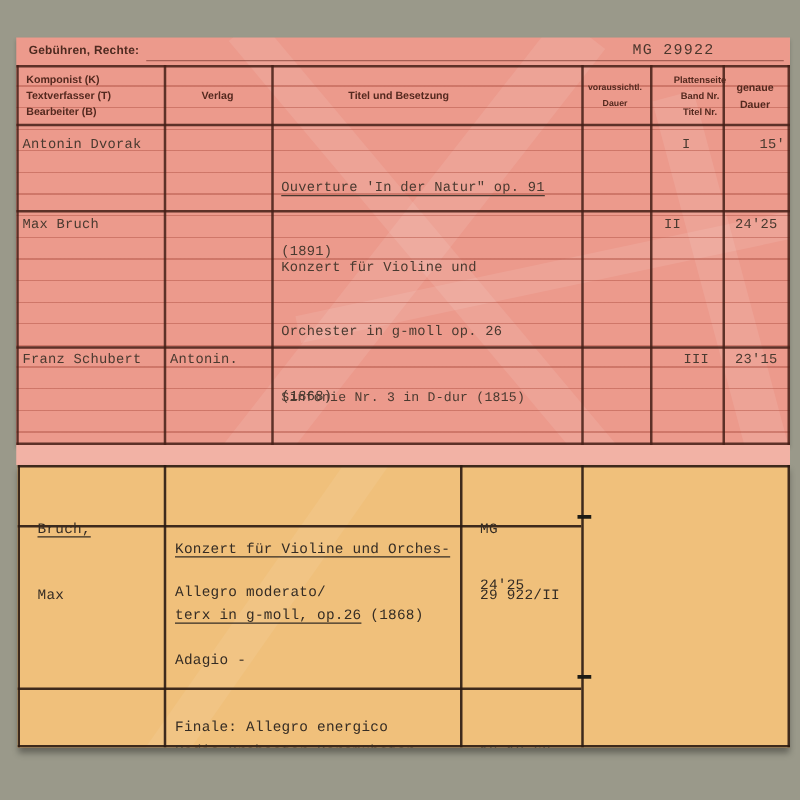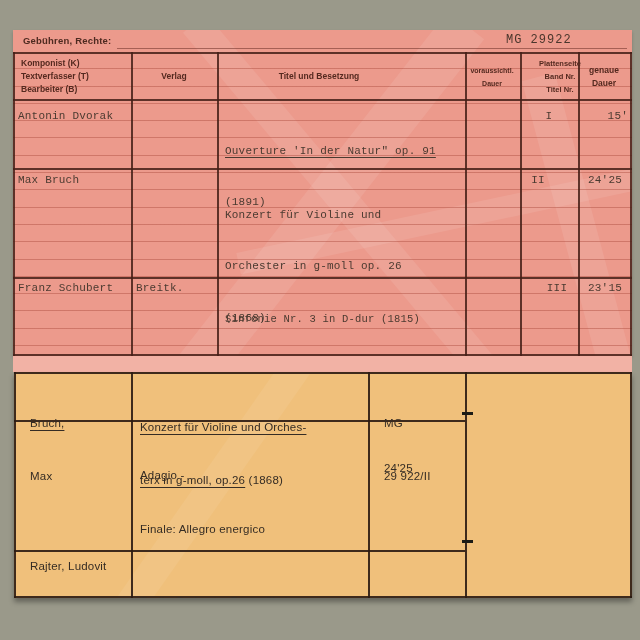--- a/index.html
+++ b/index.html
@@ -27,21 +27,21 @@
       line-height:17.3px;letter-spacing:.2px;white-space:pre;}
   .ul{text-decoration:underline;text-decoration-thickness:1px;text-underline-offset:3px;}
 
   
   .strip{position:absolute;left:13px;top:356px;width:619px;height:16px;background:#f2b2a5;}
 
   
   .card{position:absolute;left:14px;top:372px;width:618px;height:226px;background:#f0c07b;
         overflow:hidden;box-shadow:0 4px 5px rgba(0,0,0,.35);}
   .card .hline,.card .vline{background:rgba(42,26,18,.9);}
-  .tw2{font-family:Liberation Sans, sans-serif;font-size:11.5px;color:#352c24;
+  .tw2{font-family:Liberation Mono, monospace;font-size:11.5px;color:#352c24;
        line-height:17.5px;letter-spacing:.2px;white-space:pre;}
 
   .panel{position:absolute;left:453px;top:2px;width:163px;height:222px;background:#f6f0d4;
          background-image:repeating-linear-gradient(180deg,transparent 0px,transparent 18.2px,
                           rgba(125,110,72,.4) 18.2px,rgba(125,110,72,.4) 19.4px);}
   .panel-label{position:absolute;left:6px;font-size:9px;font-weight:bold;color:#1c1b15;letter-spacing:.2px;}
   .tick{position:absolute;width:11px;height:3px;background:#1c1b15;}
 
   
   .caption{position:absolute;left:0;top:607px;width:640px;text-align:center;
@@ -113,21 +113,21 @@
       <div>Orchester in g-moll op. 26</div>
       <div>(1868)</div>
       
       
       
     </div>
     <div class="tw" style="position:absolute;left:507px;top:142px;width:36px;text-align:center;">II</div>
     <div class="tw" style="position:absolute;left:567px;top:142px;width:50px;text-align:center;">24'25</div>
 
     <div class="tw" style="position:absolute;left:5px;top:250px;">Franz Schubert</div>
-    <div class="tw" style="position:absolute;left:123px;top:250px;">Breitk.</div>
+    <div class="tw" style="position:absolute;left:123px;top:250px;">Antonin.</div>
     <div class="tw" style="position:absolute;left:212px;top:250px;line-height:15.8px;font-size:10.5px;">
       <div>Sinfonie Nr. 3 in D-dur (1815)</div>
       
       
       
       
     </div>
     <div class="tw" style="position:absolute;left:507px;top:250px;width:74px;text-align:center;">III</div>
     <div class="tw" style="position:absolute;left:567px;top:250px;width:50px;text-align:center;">23'15</div>
   </div>
@@ -145,36 +145,36 @@
     <div class="vline" style="left:117px;top:0;height:226px;"></div>
     <div class="vline" style="left:354px;top:0;height:226px;"></div>
     <div class="vline" style="left:451px;top:0;height:226px;"></div>
     <div class="hline" style="left:0;top:48px;width:451px;"></div>
     <div class="hline" style="left:0;top:178px;width:451px;"></div>
 
     <div class="tw2" style="position:absolute;left:16px;top:8px;">
       <div class="ul">Bruch,</div>
       <div>Max</div>
     </div>
-    <div class="tw2" style="position:absolute;left:126px;top:12px;">
+    <div class="tw2" style="position:absolute;left:126px;top:24px;">
       <div class="ul">Konzert für Violine und Orches-</div>
       <div><span class="ul">terx in g-moll, op.26</span><span> (1868)</span></div>
     </div>
     <div class="tw2" style="position:absolute;left:370px;top:8px;">
       <div>MG</div>
       <div>29 922/II</div>
     </div>
 
     <div class="tw2" style="position:absolute;left:126px;top:58px;line-height:18px;">
+      <div>Allegro moderato/</div>
       <div>Adagio -</div>
       <div>Finale: Allegro energico</div>
     </div>
     <div class="tw2" style="position:absolute;left:370px;top:88px;">24'25</div>
 
-    <div class="tw2" style="position:absolute;left:16px;top:186px;">Rajter, Ludovit</div>
     <div class="tw2" style="position:absolute;left:126px;top:186px;">
       <div>Radio-Orchester Beromübster</div>
       
     </div>
     <div class="tw2" style="position:absolute;left:370px;top:186px;">
       <div>19.10.69</div>
       
     </div>
 
     <div class="tick" style="left:448px;top:40px;"></div>

